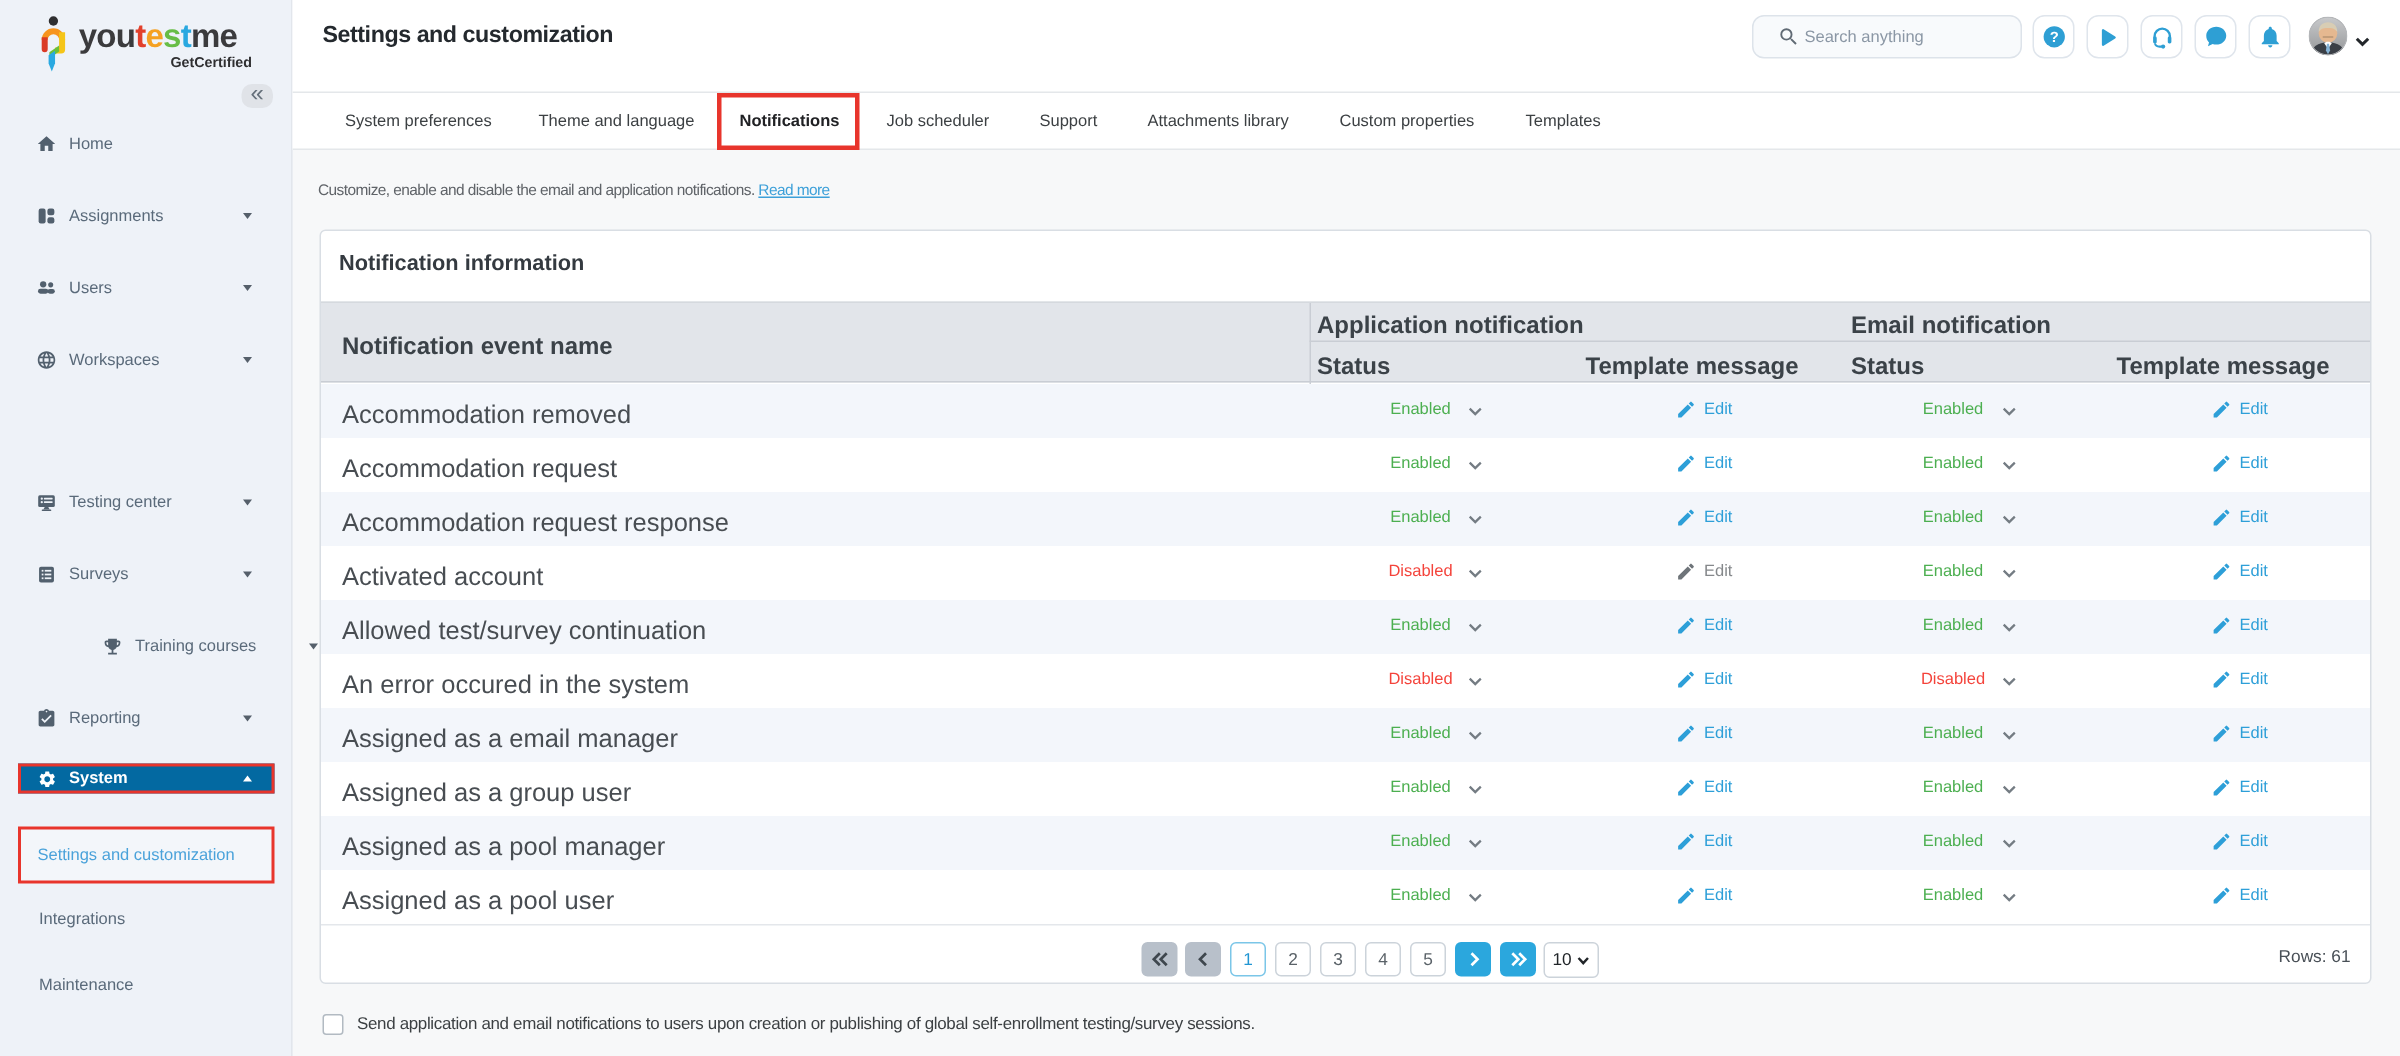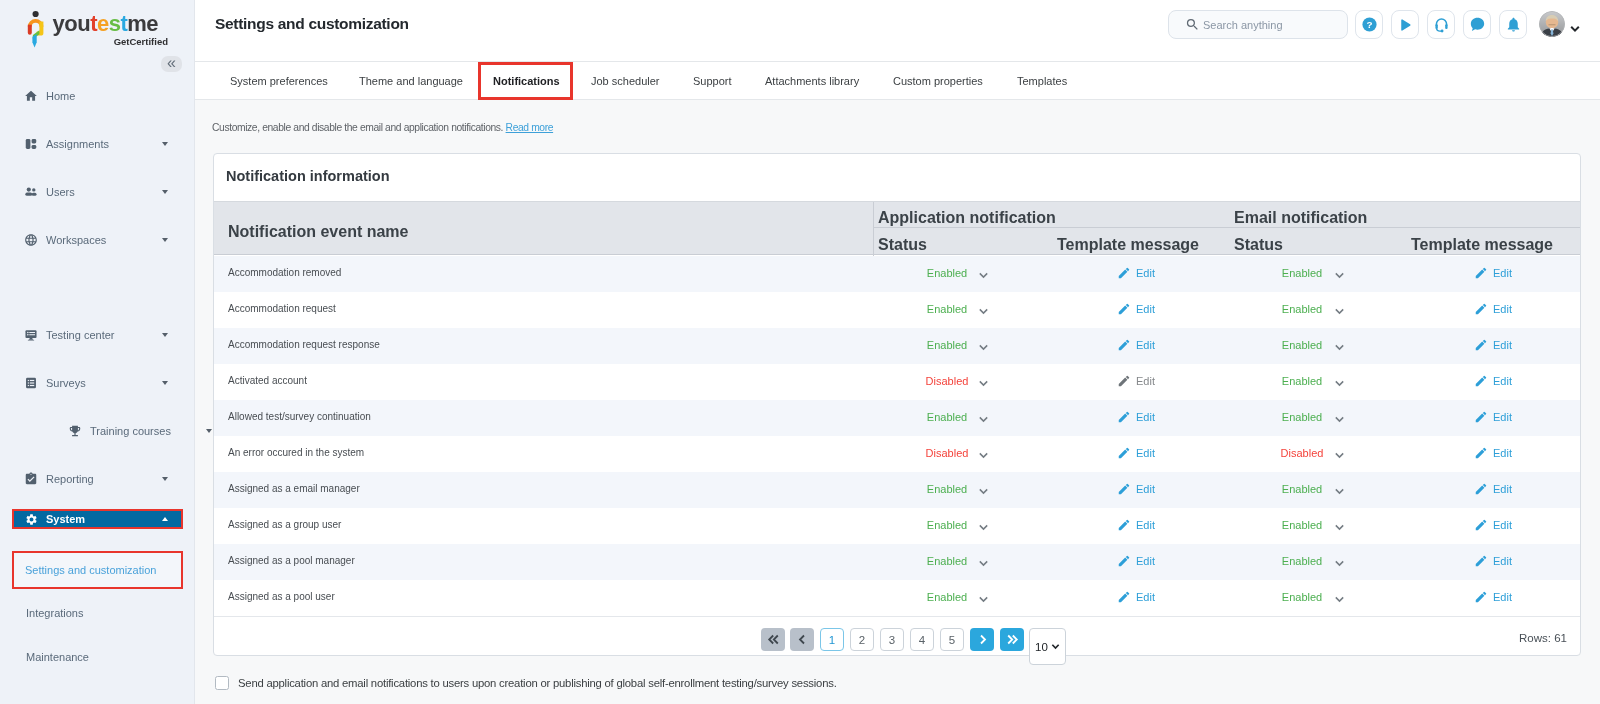--- a/index.html
+++ b/index.html
@@ -41,37 +41,37 @@
 
 
 #card { position:absolute; left:213px; top:153px; width:1368px; height:503px; background:#fff; border:1px solid #d9dee4; border-radius:4px; }
 #cardtitle { position:absolute; left:12px; top:14px; font-size:14.5px; font-weight:bold; color:#343a40; }
 #thead { position:absolute; left:0; top:47px; width:1366px; height:54px; background:#e2e5ea; border-top:1px solid #d5d9de; border-bottom:1px solid #c9cdd4; }
 #thead .vline { position:absolute; left:659px; top:0; width:1px; height:54px; background:#c9cdd4; }
 #thead .hline { position:absolute; left:659px; top:25px; width:707px; height:1px; background:#c9cdd4; }
 .th { position:absolute; font-size:16px; font-weight:bold; color:#3b4248; }
 .row { position:absolute; left:0; width:1366px; height:36px; }
 .row.odd { background:#f3f6fb; }
-.rname { position:absolute; left:14px; top:11px; font-size:10px; color:#484d52;text-align:center; }
+.rname { position:absolute; left:14px; top:11px; font-size:17px; color:#484d52;text-align:center; }
 .status { position:absolute; top:11px; font-size:11px; width:80px; text-align:center; }
 .en { color:#4caf50; }
 .dis { color:#f4433b; }
 .chev { position:absolute; top:10.5px; width:11px; height:11px; }
 .editl { position:absolute; top:10px; display:flex; align-items:center; font-size:11px; color:#2d9fd8; }
 .editl svg { margin-right:5px; }
 .editl.gray { color:#85888b; }
 
 
 #pagi { position:absolute; left:0; top:462px; width:1366px; height:39px; border-top:1px solid #e4e7eb; }
 .pbtn { position:absolute; top:11px; width:24px; height:23px; border-radius:4px; font-size:11.5px; display:flex; align-items:center; justify-content:center; }
 .pgray { background:#b8c0ca; color:#3f474e; font-weight:bold; }
 .pnum { background:#fff; border:1px solid #ccd3da; color:#5a6268; }
 .pnum.act { border:1px solid #7bc6e8; color:#2196d3; }
 .pblue { background:#2ba7dd; color:#fff; font-weight:bold; }
-#psel { position:absolute; left:815px; top:11px; width:37px; height:37px; border:1px solid #ccd3da; border-radius:4px; background:#fff; font-size:11.5px; color:#212529; display:flex; align-items:center; }
+#psel { position:absolute; left:815px; top:11px; width:37px; height:24px; border:1px solid #ccd3da; border-radius:4px; background:#fff; font-size:11.5px; color:#212529; display:flex; align-items:center; }
 #rows61 { position:absolute; right:13px; top:15px; font-size:11.5px; color:#495057; }
 
 
 #chkrow { position:absolute; left:215px; top:676px; display:flex; align-items:center; }
 #chk { width:14px; height:14px; border:1.8px solid #b2bac2; border-radius:2.5px; background:#fff; margin-right:9px; }
 #chkrow span { font-size:11.3px; letter-spacing:-0.22px; color:#3c4043; }
 </style>
 </head>
 <body>
 <div id="app">

